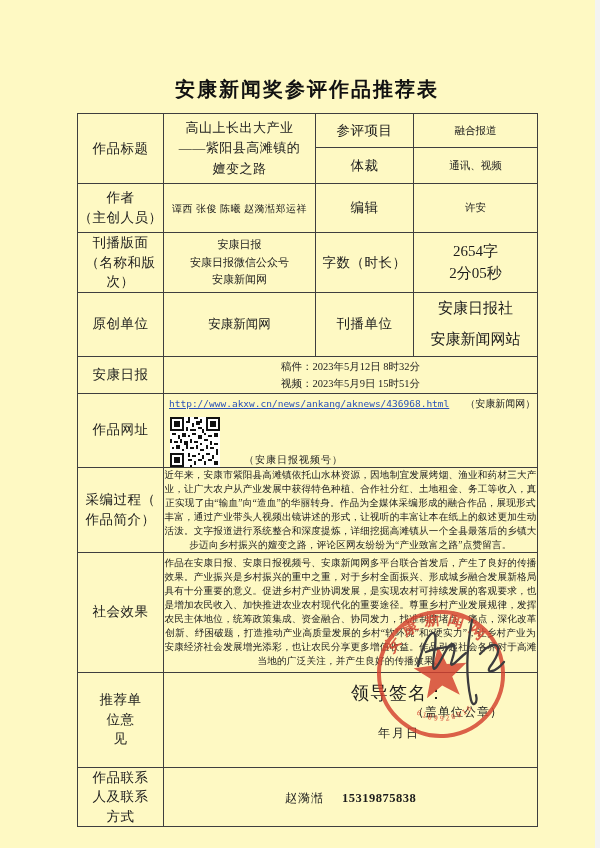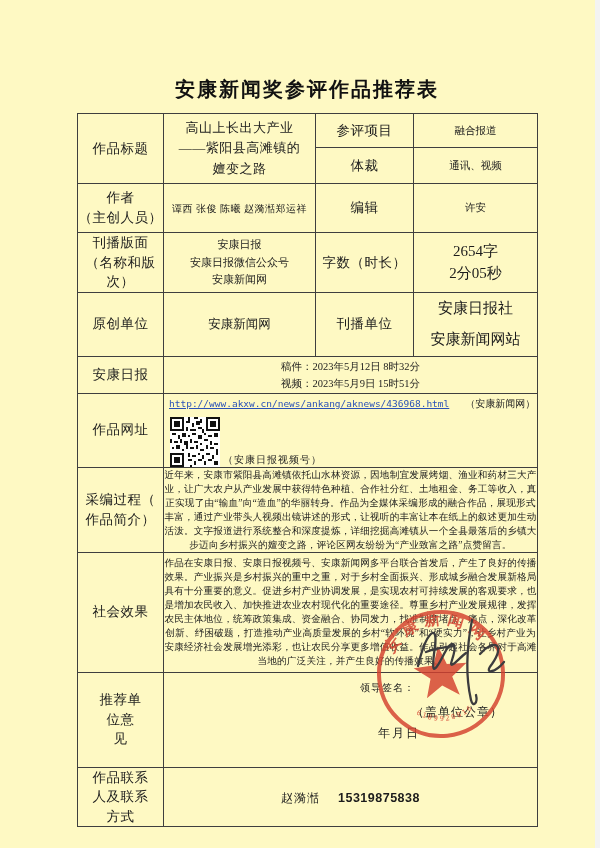--- a/index.html
+++ b/index.html
@@ -41,34 +41,34 @@
   .cell-left{text-align:left;vertical-align:top;}
   .date-lines{font-size:10.5px;line-height:17px;padding:2px 0 0 5px;text-align:left;white-space:pre-line;}
   .url-line{padding:3px 0 0 5px;text-align:left;font-size:10px;}
   a.url-link{
     font-family:"DejaVu Sans Mono","Liberation Mono",monospace;
     font-size:9.5px;color:#2a52b8;text-decoration:underline;cursor:pointer;
   }
   .url-note{font-size:10px;margin-left:16px;color:#222;}
   .qr-wrap{display:flex;align-items:flex-end;margin:6px 0 0 6px;text-align:left;}
   .qr-box{width:50px;height:50px;flex:0 0 auto;}
-  .qr-caption{font-size:10px;margin-left:3px;letter-spacing:1px;}
+  .qr-caption{font-size:10px;margin-left:24px;letter-spacing:1px;}
   .para{
     text-align:justify;vertical-align:top;
     font-size:9.6px;line-height:1.46;letter-spacing:0.2px;
     padding:3px 3px 2px 4px;
   }
   .opinion-cell{position:relative;}
-  .sig-label{position:absolute;left:196px;top:8px;font-size:10px;letter-spacing:1px;}
+  .sig-label{position:absolute;left:187px;top:8px;font-size:18px;letter-spacing:1px;}
   .seal-note{position:absolute;left:208px;top:31px;font-size:12px;letter-spacing:1px;margin-left:40px;}
   .ymd{position:absolute;left:214px;top:52px;font-size:12px;letter-spacing:2px;text-align:center;}
   .contact-cell{text-align:left;vertical-align:top;padding:5px 0 0 6px;}
   .contact-name{font-size:12px;letter-spacing:1px;}
   .contact-phone{
-    font-family:Liberation Sans, sans-serif;
+    font-family:Liberation Serif, serif;
     font-weight:bold;font-size:12.5px;letter-spacing:0.5px;margin-left:14px;
   }
   .stamp{position:absolute;left:371px;top:604px;width:140px;height:140px;opacity:0.82;transform:rotate(-6deg);pointer-events:none;}
   .signature{position:absolute;left:402px;top:612px;width:118px;height:100px;pointer-events:none;}
 </style>
 </head>
 <body>
 
 <div class="page">
   <div class="edge-strip"></div>

